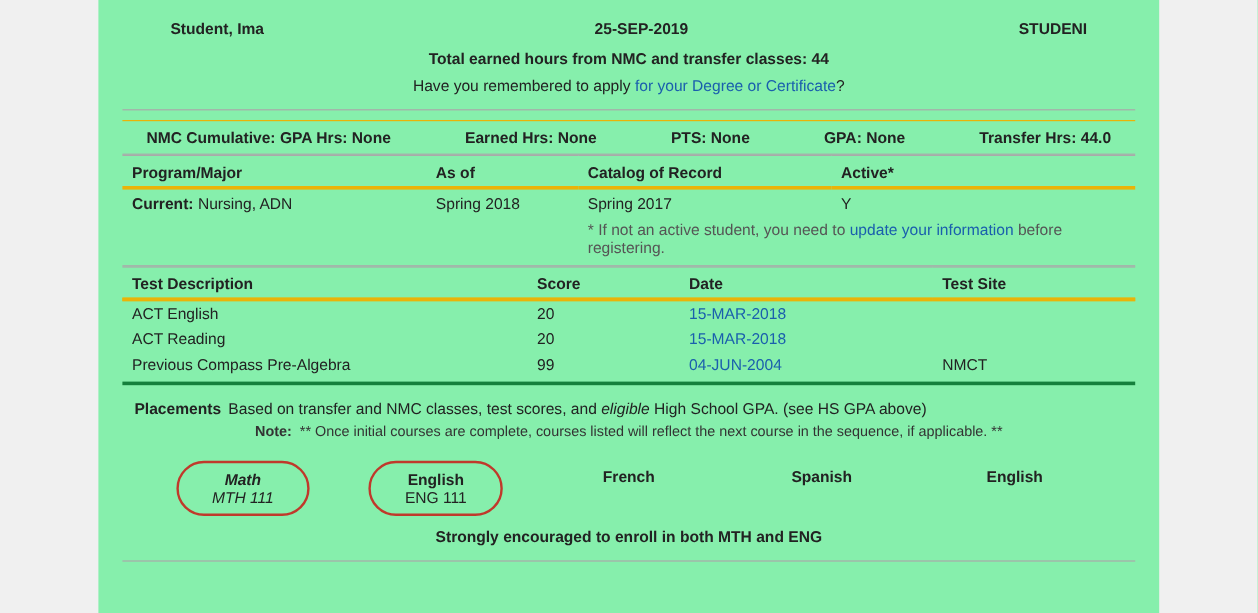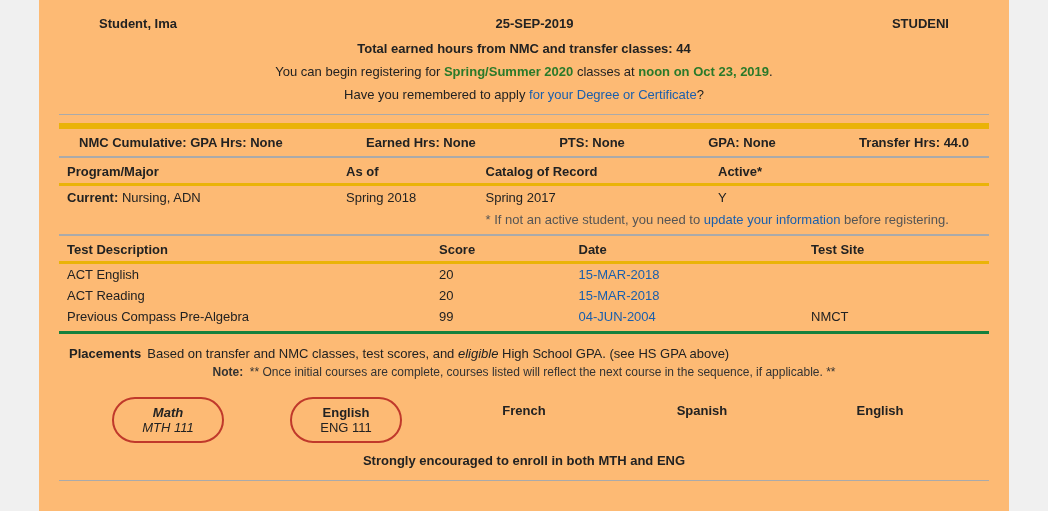--- a/index.html
+++ b/index.html
@@ -3,23 +3,23 @@
   <meta charset="utf-8">
   <style>
     * { box-sizing: border-box; margin: 0; padding: 0; }
     body {
       font-family: Arial, sans-serif;
       font-size: 13px;
       background: #f0f0f0;
       color: #222;
     }
     .page {
-      width: 970px;
+      width: 884px;
       min-height: 511px;
-      background: #fdba74;
+      background: #86efac;
       margin: 0 auto;
       padding: 10px 20px 20px 20px;
     }
     .header-row {
       display: flex;
       justify-content: space-between;
       align-items: center;
       padding: 6px 40px;
       font-size: 13px;
       font-weight: bold;
@@ -32,21 +32,21 @@
     .info-row.bold { font-weight: bold; }
     .green-link { color: #2a7a2a; font-weight: bold; text-decoration: none; }
     .blue-link { color: #1a5fad; text-decoration: none; }
     .green-text { color: #2a7a2a; }
     hr { border: none; border-top: 1px solid #aaa; margin: 8px 0; }
     .gpa-row {
       display: flex;
       justify-content: space-between;
       padding: 6px 20px;
       font-size: 13px;
-      border-top: 6px solid #eab308;
+      border-top: 1px solid #eab308;
       border-bottom: 1px solid #aaa;
     }
     .gpa-cell { font-weight: bold; }
     .section-table {
       width: 100%;
       border-collapse: collapse;
       margin-bottom: 4px;
     }
     .section-table th {
       font-weight: bold;
@@ -103,23 +103,20 @@
   <div class="header-row">
     <span>Student, Ima</span>
     <span>25-SEP-2019</span>
     <span>STUDENI</span>
   </div>
 
   <div class="info-row bold">
     <span>Total earned hours from NMC and transfer classes: 44</span>
   </div>
 
-  <div class="info-row">
-    <span>You can begin registering for </span><a class="green-link" href="#">Spring/Summer 2020</a><span> classes at </span><strong><span class="green-text">noon on Oct 23, 2019</span></strong><span>.</span>
-  </div>
 
   <div class="info-row">
     <span>Have you remembered to apply </span><a class="blue-link" href="#">for your Degree or Certificate</a><span>?</span>
   </div>
 
   <hr>
 
   <div class="gpa-row">
     <span class="gpa-cell">
       <span>NMC Cumulative:</span>&nbsp;<span>GPA Hrs: None</span>

